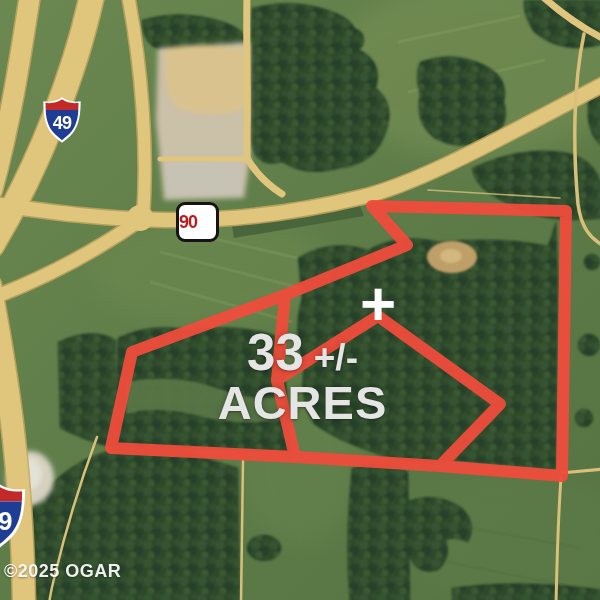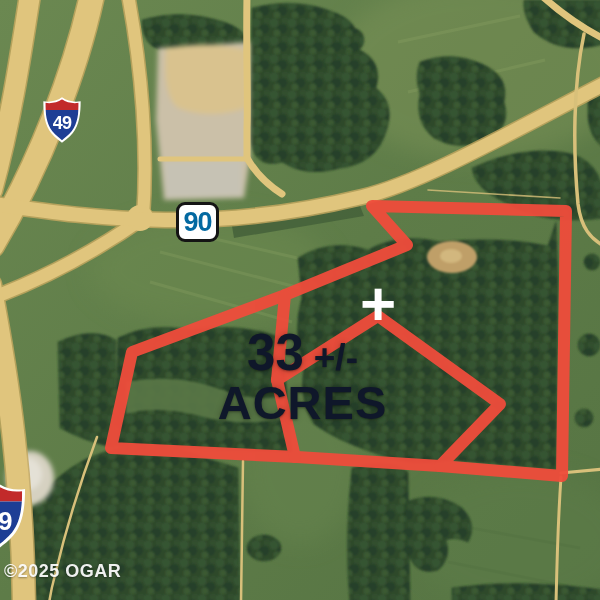--- a/index.html
+++ b/index.html
@@ -6,27 +6,27 @@
   #stage{
     position:relative;width:600px;height:600px;overflow:hidden;
     font-family:"Liberation Sans",sans-serif;background:#62804b;
   }
   #stage svg.base{position:absolute;left:0;top:0;}
   .overlay{position:absolute;z-index:5;}
   
   .route-sign{
     left:176px;top:202px;width:43px;height:40px;
     background:#ffffff;border:3.5px solid #141414;border-radius:9px;
-    display:flex;align-items:center;justify-content:center;
+    display:flex;align-items:center;justify-content:flex-start;
     box-sizing:border-box;
-    font-size:27px;font-weight:bold;color:#0369a1;letter-spacing:-1px;
+    font-size:18px;font-weight:bold;color:#b91c1c;letter-spacing:-1px;
   }
   
   .acreage{
-    left:200px;top:327px;width:205px;text-align:center;color:#0f172a;
+    left:200px;top:327px;width:205px;text-align:center;color:#e5e5e5;
     font-weight:bold;line-height:1.02;
     text-shadow:0 0 6px rgba(0,0,0,.25),0 1px 2px rgba(0,0,0,.3);
   }
   .acreage .line1{font-size:51px;letter-spacing:0px;}
   .acreage .pm{font-size:37px;margin-left:10px;}
   .acreage .line2{font-size:47px;letter-spacing:1px;margin-top:0px;}
   .watermark{
     left:4px;top:561px;color:rgba(255,255,255,.93);font-size:18px;
     letter-spacing:.5px;text-shadow:0 1px 2px rgba(0,0,0,.35);font-weight:bold;
   }

